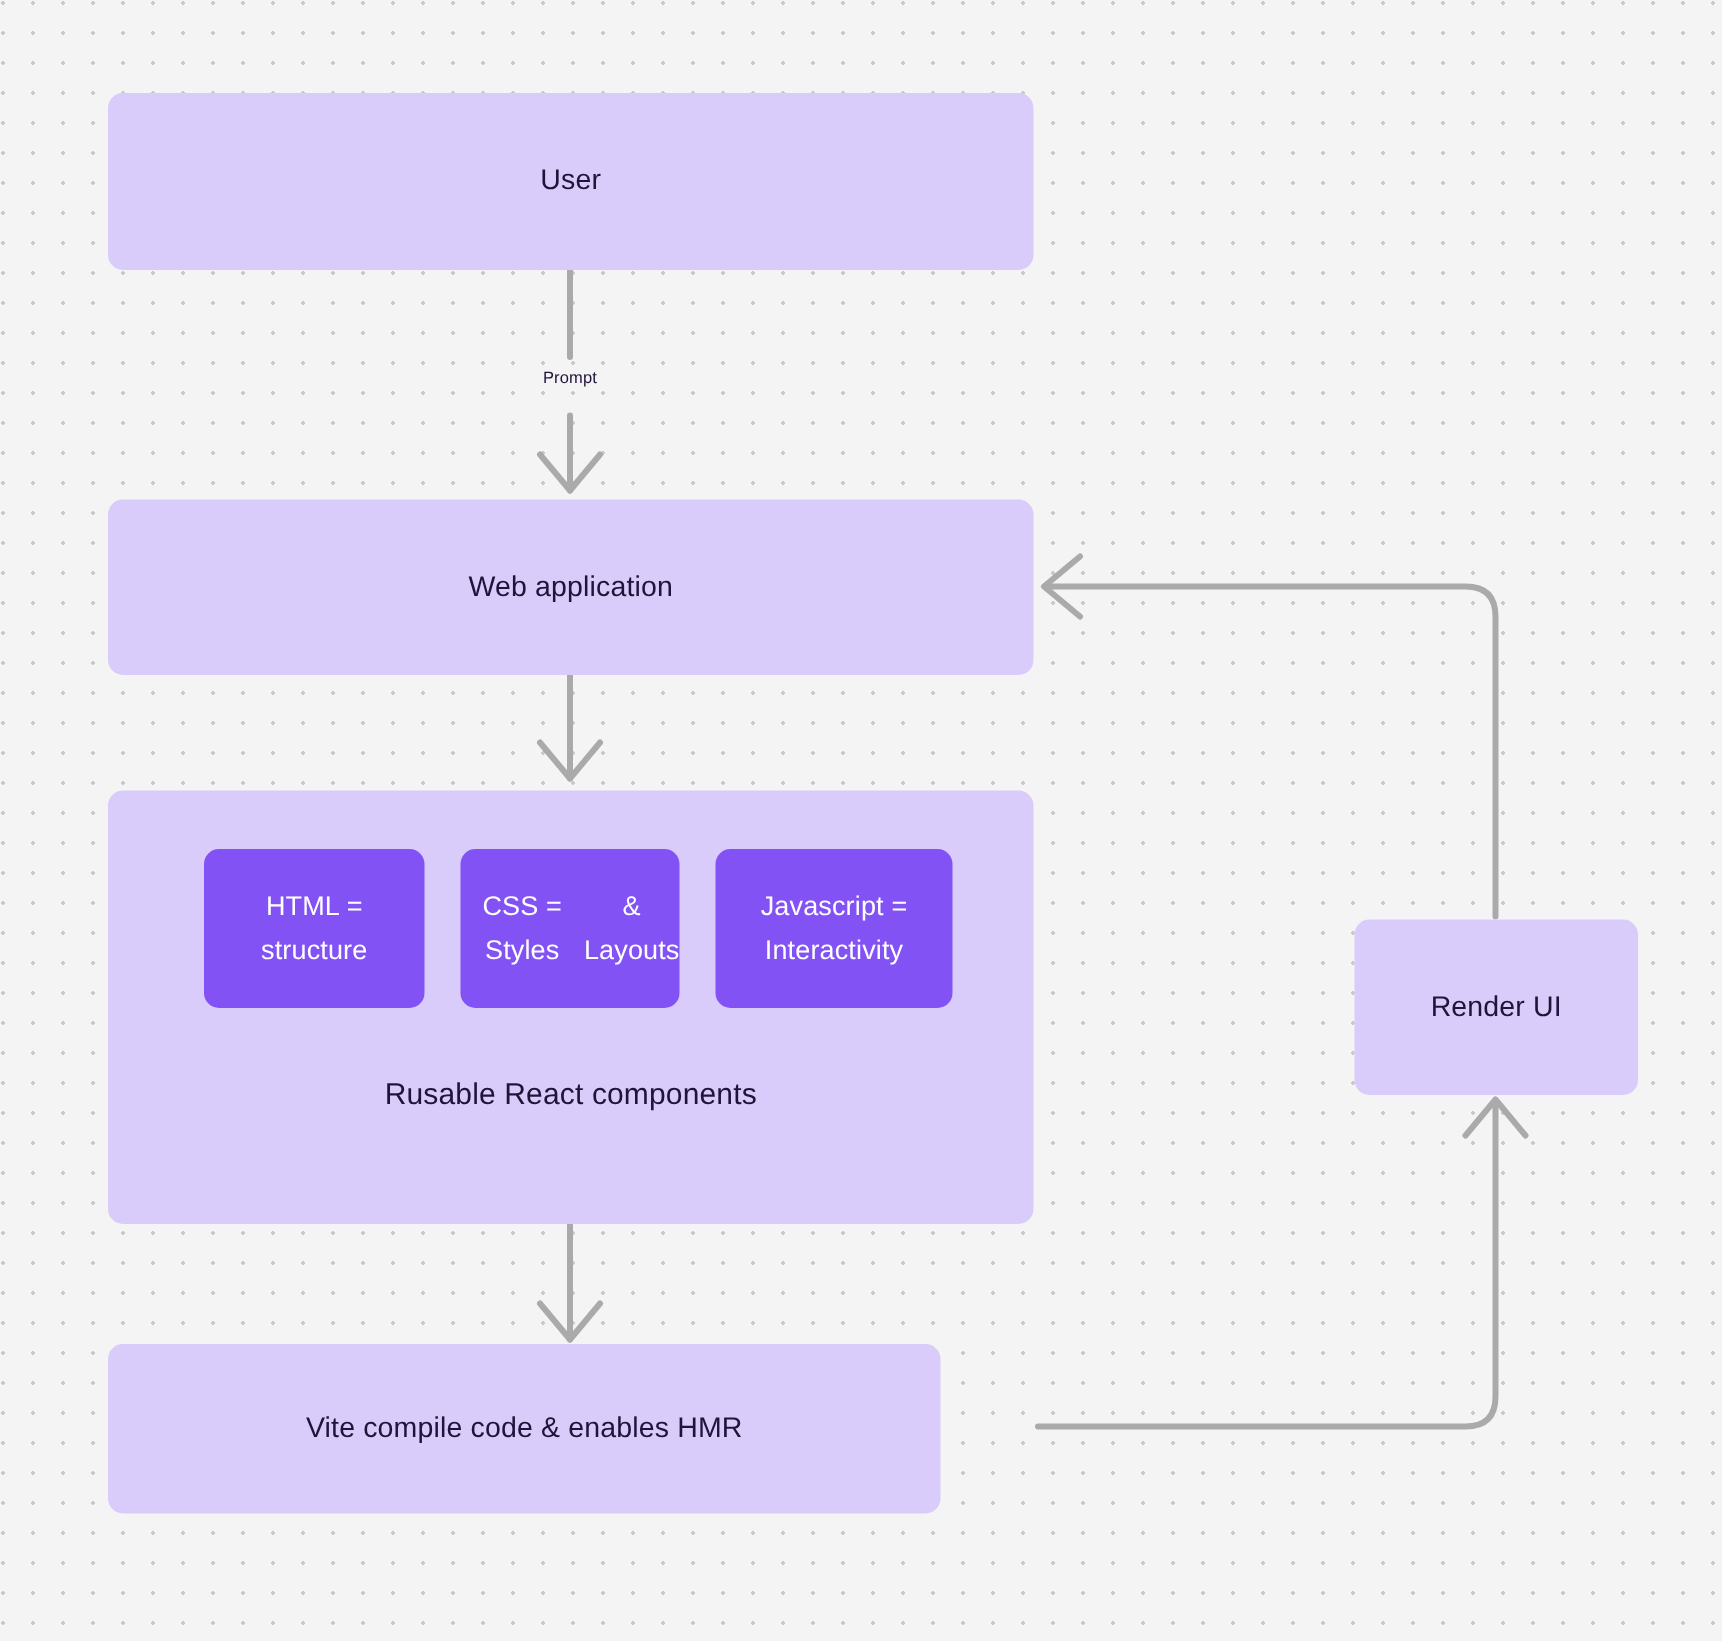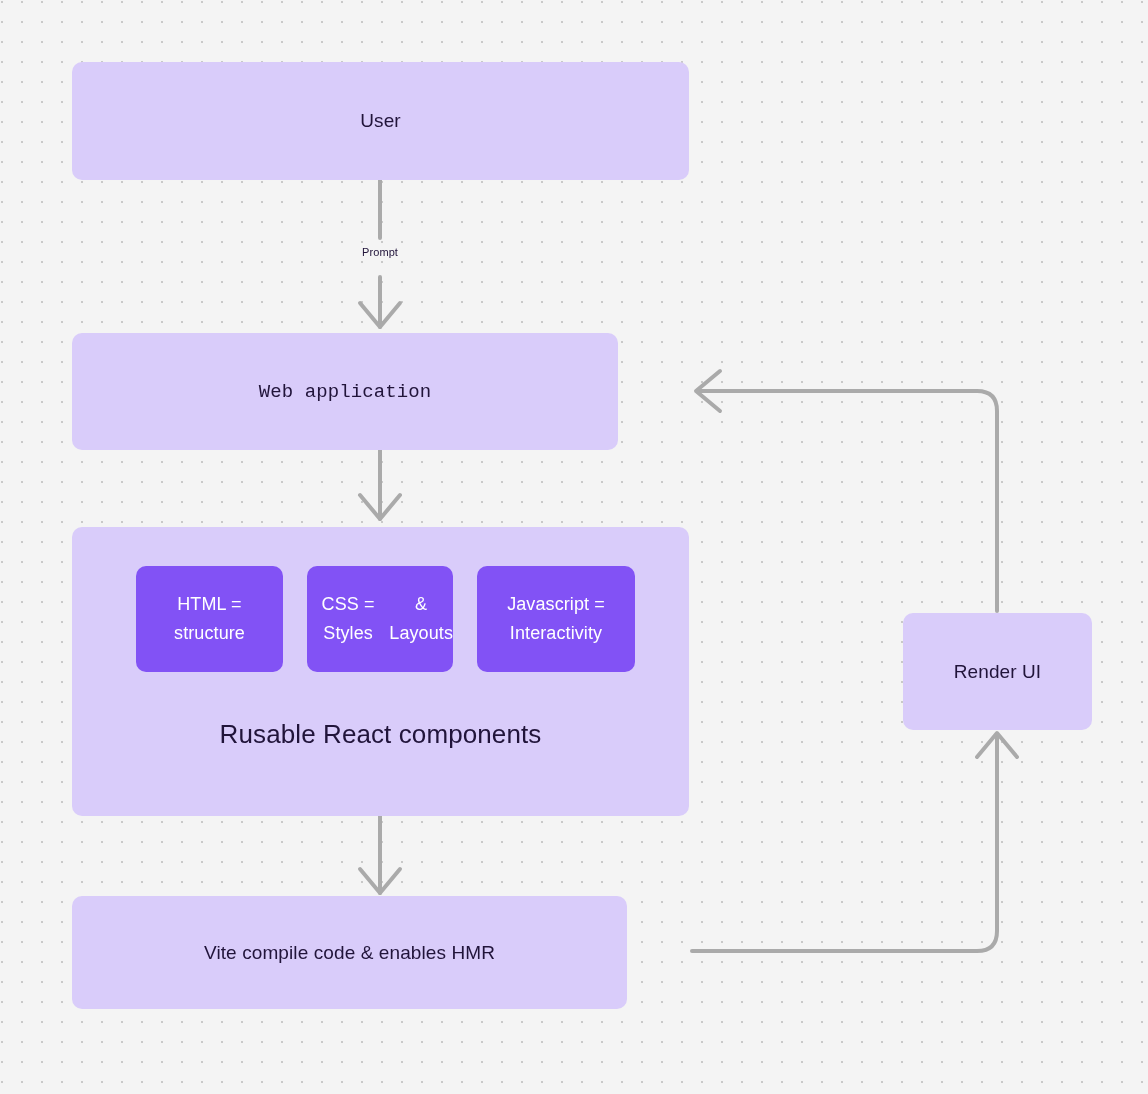--- a/index.html
+++ b/index.html
@@ -52,21 +52,21 @@
   .node-group {
     display: block;
     padding-left: 26px;
   }
   .group-title {
     position: absolute;
     left: 0;
     right: 0;
     text-align: center;
     color: #21143a;
-    font-size: 26px;
+    font-size: 20px;
     letter-spacing: 0.1px;
   }
   .edge-label {
     position: absolute;
     color: #21143a;
     font-size: 11px;
     text-align: center;
     letter-spacing: 0.1px;
   }
   svg.edges {
@@ -110,21 +110,21 @@
     <path d="M 997 611 L 997 411 Q 997 391 977 391 L 700 391"></path>
     <polyline points="720,371 696,391 720,411"></polyline>
   </svg>
 
   <div class="node node-outer" style="left:72px; top:62px; width:617px; height:118px;">
     <span>User</span>
   </div>
 
   <div class="edge-label" style="left:330px; top:246px; width:100px;">Prompt</div>
 
-  <div class="node node-outer" style="left:72px; top:333px; width:546px; height:117px;font-family:Liberation Mono, monospace;">
+  <div class="node node-outer" style="left:72px; top:333px; width:617px; height:117px;">
     <span>Web application</span>
   </div>
 
   <div class="node node-outer node-group" style="left:72px; top:527px; width:617px; height:289px;">
 
     <div class="node node-inner" style="left:64px; top:39px; width:147px; height:106px; flex-direction:column;">
       <span>HTML =</span>
       <span>structure</span>
     </div>
 

